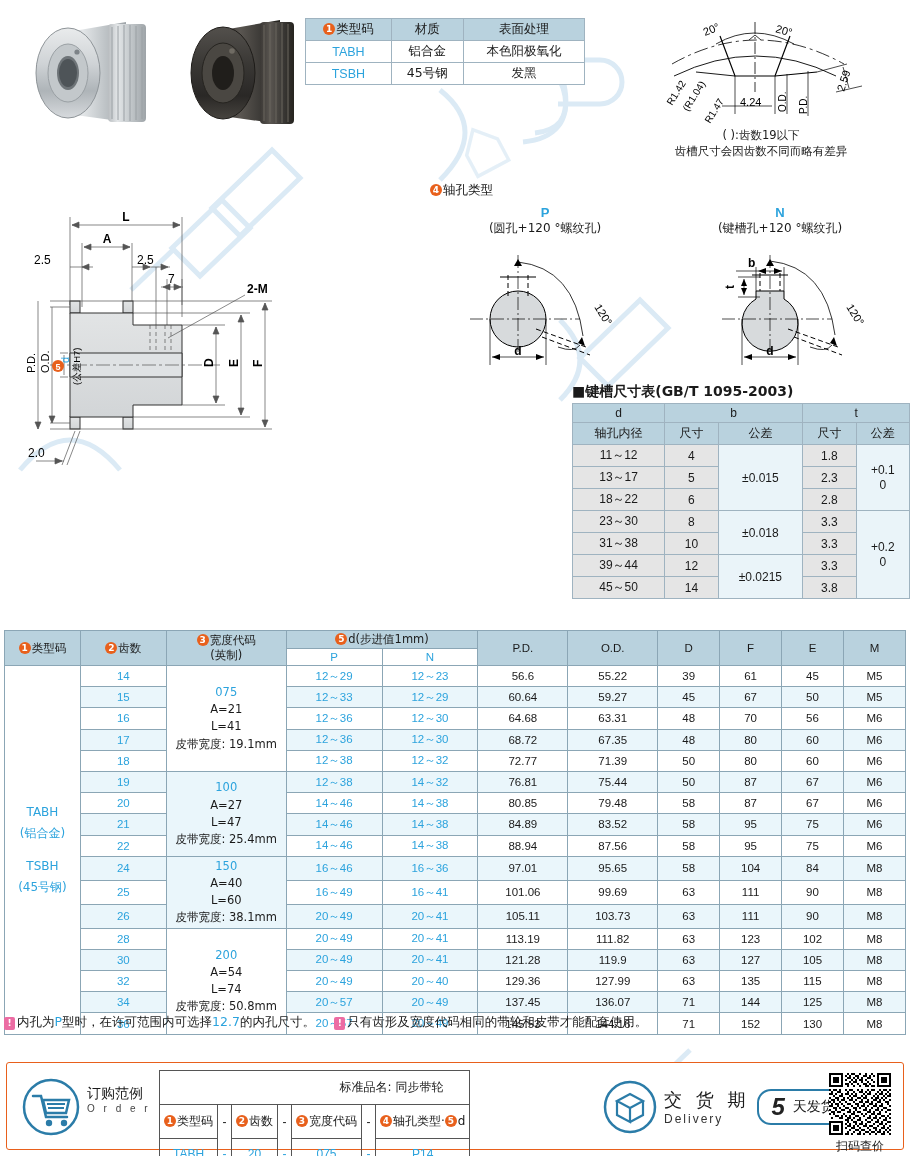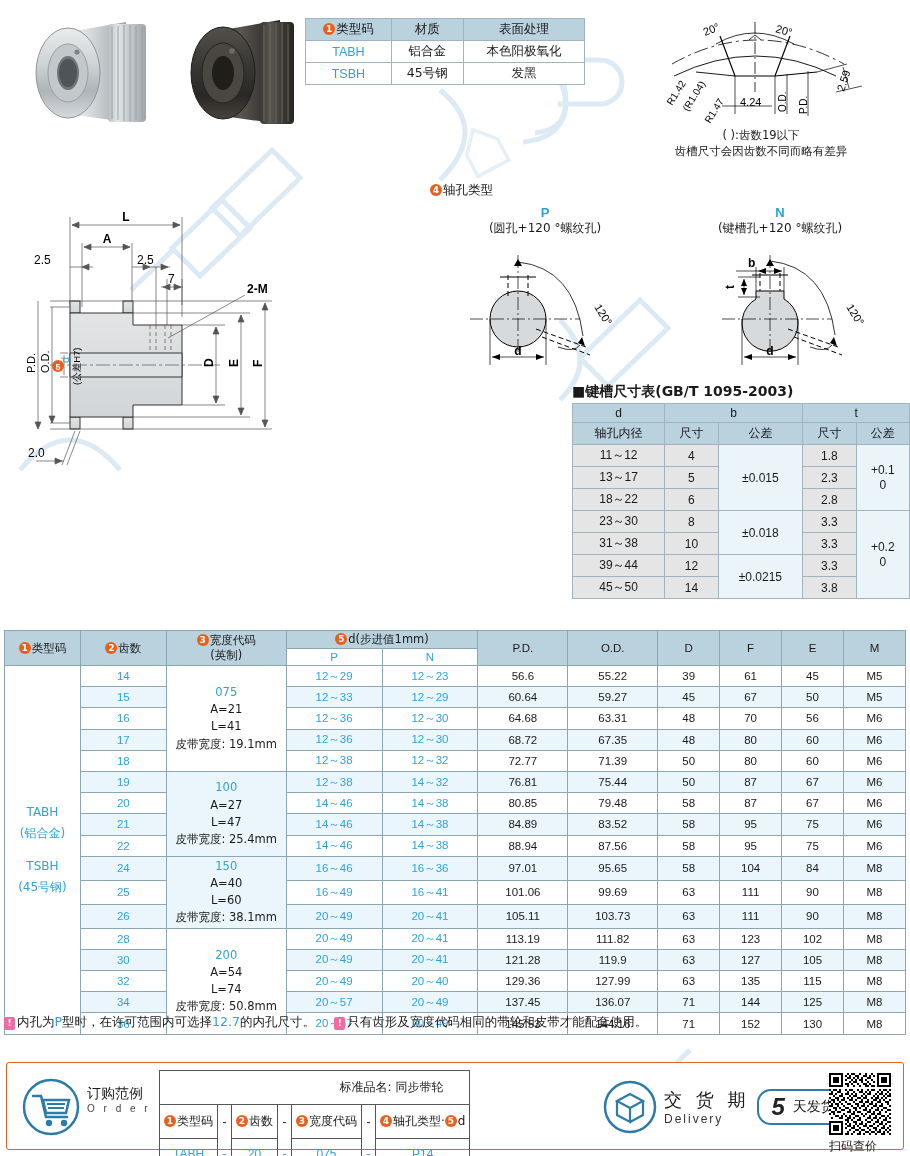--- a/index.html
+++ b/index.html
@@ -83,21 +83,21 @@
       border:1.5px solid #e8601c; border-radius:3px; background:#fff; }
   #ordtable { position:absolute; left:152px; top:7px; }
   #ordtable table { border-collapse:collapse; font-size:12px; }
   #ordtable td, #ordtable th { border:1px solid #555; text-align:center;
       font-weight:normal; height:19px; padding:8px 4px; }
   .dash { border:none !important; width:14px; }
   .ord-ico { position:absolute; left:14px; top:14px; }
   .ord-lbl { position:absolute; left:80px; top:22px; font-size:14px; }
   .ord-lbl .l2 { font-size:10px; letter-spacing:3px; color:#444; }
   #delivery { position:absolute; left:595px; top:16px; }
-  #qr { position:absolute; left:822px; top:10px; }
+  #qr { position:absolute; left:822px; top:10px; text-align:center; }
 </style>
 </head>
 <body>
 
 <div class="wm" style="left:455px;top:95px;font-size:85px;transform:rotate(-28deg);">⌂</div>
 <svg class="abs" style="left:0;top:0;width:910px;height:1156px;z-index:0;" viewBox="0 0 910 1156">
   <g fill="none" stroke="#dbeaf5" stroke-width="5">
     <path d="M510 55 q48 -12 55 35 q7 47 -42 52"></path>
     <path d="M525 70 q34 -8 40 26 q5 33 -30 37"></path>
     <path d="M558 60 h42 a22 22 0 0 1 0 44 h-42"></path>

